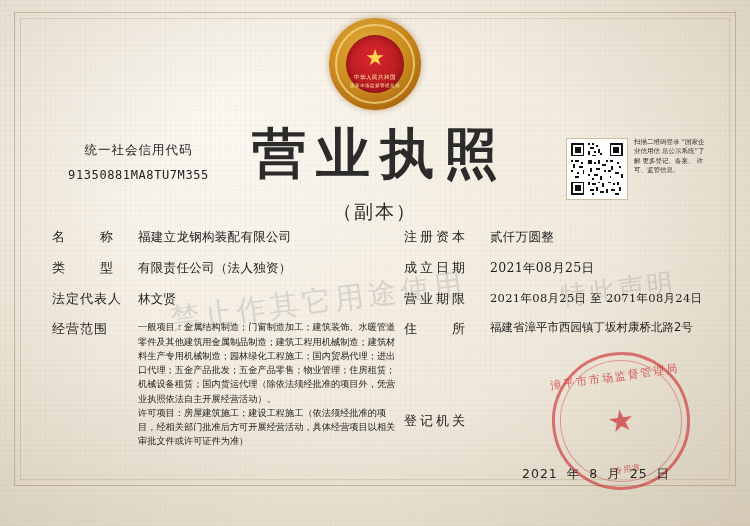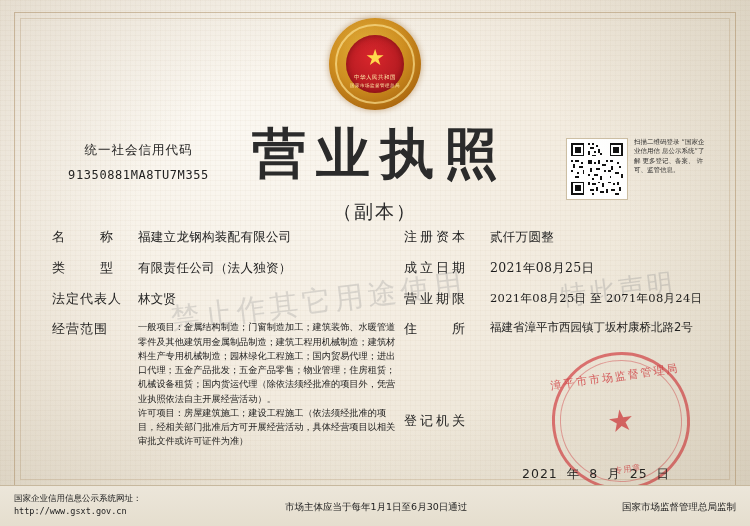--- a/index.html
+++ b/index.html
@@ -366,22 +366,14 @@
     <span>2021</span>
     <span>年</span>
     <span>8</span>
     <span>月</span>
     <span>25</span>
     <span>日</span>
   </div>
 
   <div class="vignette"></div>
 
-  <div class="footer">
-    <div class="foot-left">
-      <div>国家企业信用信息公示系统网址：</div>
-      <div class="url">http://www.gsxt.gov.cn</div>
-    </div>
-    <div class="foot-center">市场主体应当于每年1月1日至6月30日通过</div>
-    <div class="foot-right">国家市场监督管理总局监制</div>
-  </div>
 
 </div>
 
 </body></html>

